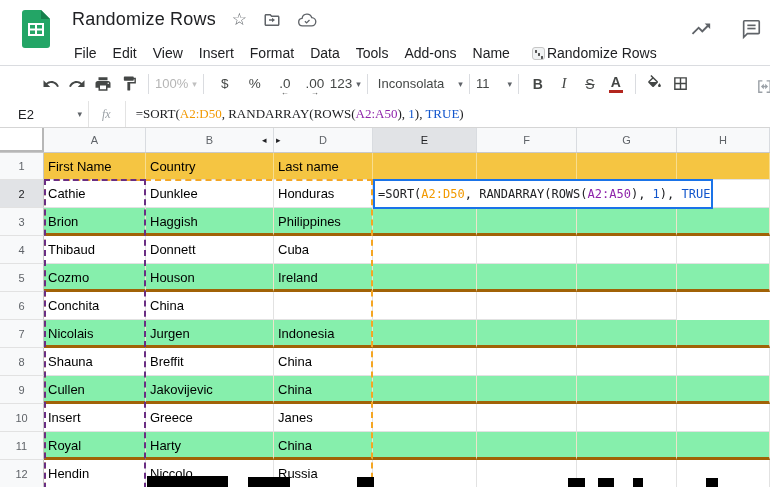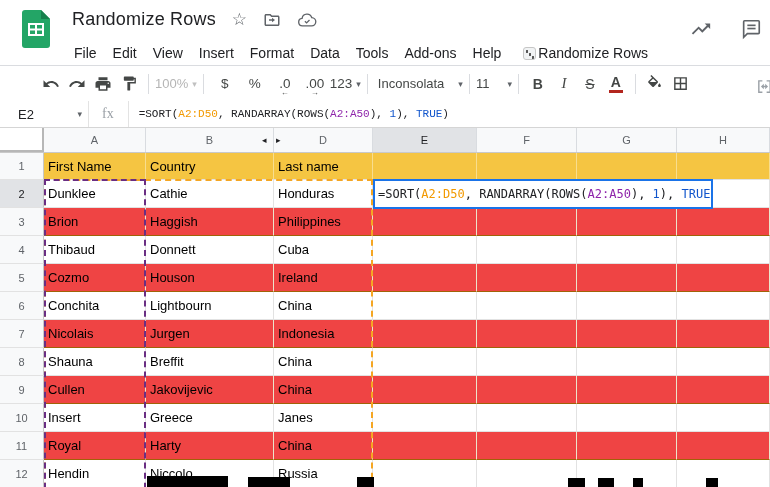--- a/index.html
+++ b/index.html
@@ -44,23 +44,23 @@
   .tb-s { text-decoration:line-through; font-size:14px; }
   .tb-a { font-weight:bold; font-size:14px; border-bottom:3px solid #b3261e; line-height:15px; padding:0 2px; }
   .tb-cut { position:absolute; right:-7px; top:7px; color:#9aa0a6; }
 
   
   #formulabar { position:absolute; left:0; top:101px; width:770px; height:27px; background:#fff;
     border-bottom:1px solid #d5d5d5; display:flex; align-items:center; }
   #namebox { width:88px; padding-left:18px; font-size:13px; color:#202124; display:flex; align-items:center; }
   #namebox .caret { margin-left:auto; margin-right:6px; }
   .fbar-sep { width:1px; height:26px; background:#e3e3e3; }
-  #fx { font-family:"Liberation Serif", serif; color:#9aa0a6; font-size:14px;
+  #fx { font-family:"Liberation Serif", serif; font-style:italic; color:#9aa0a6; font-size:12px;
     padding:0 14px 0 13px; }
-  #formula-bar-text { padding-left:10px; font-family:Liberation Mono, monospace; font-size:11px;
+  #formula-bar-text { padding-left:10px; font-family:Liberation Serif, serif; font-size:13px;
     white-space:nowrap; }
 
   .seg-k { color:#202124; } .seg-o { color:#f29900; } .seg-p { color:#8e24aa; } .seg-b { color:#1155cc; }
 
   
   #grid { position:absolute; left:0; top:128px; width:770px; height:359px; overflow:hidden; background:#fff; }
   #col-headers { position:relative; display:grid; grid-template-columns:44px 102px 128px 99px 104px 100px 100px 93px;
     height:25px; border-bottom:1px solid #c9c9c9; background:#f8f9fa; }
   .corner { background:#fff; border-right:2px solid #b7b7b7; border-bottom:2px solid #b7b7b7; }
   .col-h { display:flex; align-items:center; justify-content:center; font-size:11px; color:#5f6368;
@@ -69,21 +69,21 @@
   .hid-arrow { position:absolute; top:6px; font-size:9px; color:#202124; line-height:12px; }
 
   .grid-row { display:grid; grid-template-columns:44px 102px 128px 99px 104px 100px 100px 93px; height:28px; }
   .grid-row.header1 { height:27px; }
   .row-h { display:flex; align-items:center; justify-content:center; font-size:11px; color:#5f6368;
     background:#f8f9fa; border-right:1px solid #c7c7c7; border-bottom:1px solid #e2e2e2; }
   .row-h.sel { background:#e1e3e6; color:#202124; }
   .cell { font-size:13px; color:#000; padding-left:4px; line-height:27px; white-space:nowrap; overflow:hidden;
     border-right:1px solid #e2e2e2; border-bottom:1px solid #e2e2e2; background:#fff; }
   .header1 .cell { background:#f5c542; font-weight:500; border-right:1px solid #f8dd8e; border-bottom:1px solid #e2e2e2; }
-  .grid-row.band .cell { background:#ef4444; border-right:1px solid #ece4cb; border-bottom:1px solid #a16207; }
+  .grid-row.band .cell { background:#86efac; border-right:1px solid #ece4cb; border-bottom:3px solid #a16207; }
 
   
   #orange-range { position:absolute; left:44px; top:51px; width:329px; height:330px;
     border:2px dashed #f5a623; border-bottom:none; pointer-events:none; z-index:3; }
   #purple-range { position:absolute; left:44px; top:51px; width:102px; height:330px;
     border:2px dashed #6a2e83; border-bottom:none; pointer-events:none; z-index:4; }
 
   
   #cell-editor { position:absolute; left:373px; top:51px; width:340px; height:30px; background:#fff;
     border:2px solid #1a73e8; z-index:5; display:flex; align-items:center; padding-left:3px;
@@ -125,21 +125,21 @@
 
     <nav id="menubar">
         <span class="menu-item">File</span>
         <span class="menu-item">Edit</span>
         <span class="menu-item">View</span>
         <span class="menu-item">Insert</span>
         <span class="menu-item">Format</span>
         <span class="menu-item">Data</span>
         <span class="menu-item">Tools</span>
         <span class="menu-item">Add-ons</span>
-        <span class="menu-item">Help</span>
+        <span class="menu-item">Name</span>
         <span class="menu-item" style="padding-left: 14px;">
           <span class="dice"></span>
           <span>Randomize Rows</span>
         </span>
       </nav>
 
     <div class="top-actions">
       <span>
         <svg width="22" height="22" viewBox="0 0 24 24" fill="#5f6368">
             <path d="M16 6l2.29 2.29-4.88 4.88-4-4L2 16.59 3.41 18l6-6 4 4 6.3-6.29L22 12V6z"></path>
@@ -261,22 +261,22 @@
           <div class="cell">First Name</div>
           <div class="cell">Country</div>
           <div class="cell">Last name</div>
           <div class="cell"></div>
           <div class="cell"></div>
           <div class="cell"></div>
           <div class="cell"></div>
         </div>
         <div class="grid-row">
           <div class="row-h sel">2</div>
+          <div class="cell">Cathie</div>
           <div class="cell">Dunklee</div>
-          <div class="cell">Cathie</div>
           <div class="cell">Honduras</div>
           <div class="cell"></div>
           <div class="cell"></div>
           <div class="cell"></div>
           <div class="cell"></div>
         </div>
         <div class="grid-row band">
           <div class="row-h">3</div>
           <div class="cell">Brion</div>
           <div class="cell">Haggish</div>
@@ -302,21 +302,20 @@
           <div class="cell">Houson</div>
           <div class="cell">Ireland</div>
           <div class="cell"></div>
           <div class="cell"></div>
           <div class="cell"></div>
           <div class="cell"></div>
         </div>
         <div class="grid-row">
           <div class="row-h">6</div>
           <div class="cell">Conchita</div>
-          <div class="cell">Lightbourn</div>
           <div class="cell">China</div>
           <div class="cell"></div>
           <div class="cell"></div>
           <div class="cell"></div>
           <div class="cell"></div>
         </div>
         <div class="grid-row band">
           <div class="row-h">7</div>
           <div class="cell">Nicolais</div>
           <div class="cell">Jurgen</div>

